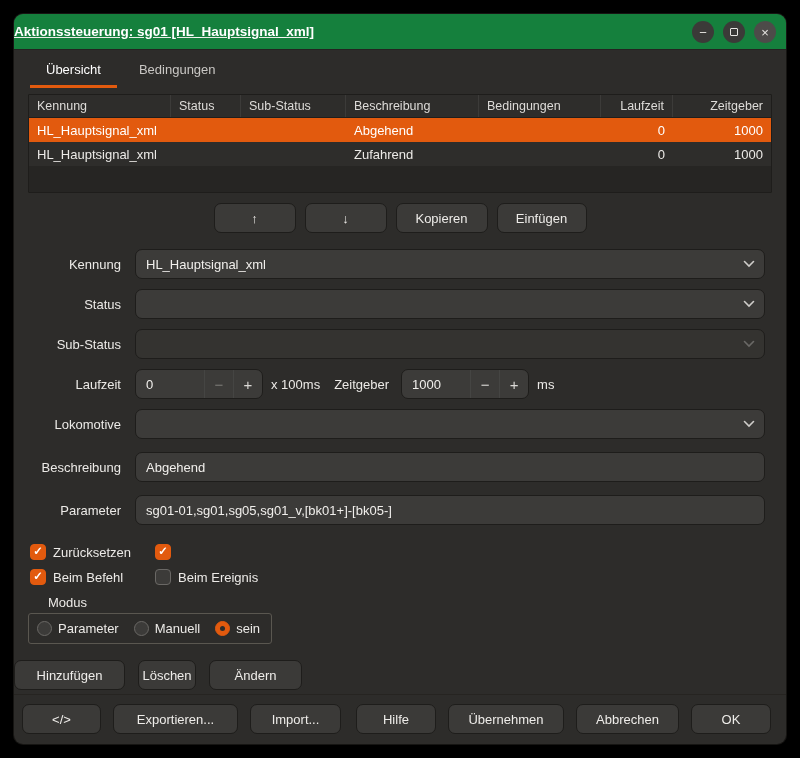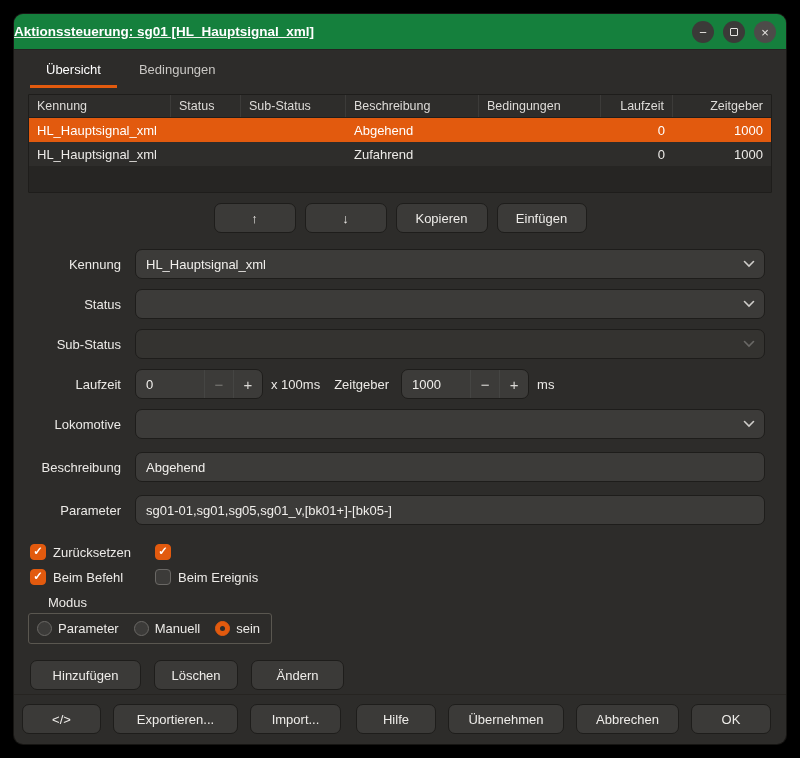--- a/index.html
+++ b/index.html
@@ -113,22 +113,22 @@
   .radio {
     width:15px; height:15px; border-radius:50%; background:#3c3b39;
     border:1px solid #6a6865; flex:0 0 15px; position:relative;
   }
   .radio.selected { background:var(--accent); border-color:var(--accent); }
   .radio.selected::after {
     content:""; position:absolute; left:50%; top:50%; width:5px; height:5px;
     margin:-2.5px 0 0 -2.5px; border-radius:50%; background:#2d2c2a;
   }
   
-  .actions { display:flex; gap:13px; padding-left:16px; margin-top:16px; }
-  .w111 { width:111px; } .w82b { width:84px; } .w83 { width:93px; }
+  .actions { display:flex; gap:13px; padding-left:0; margin-top:16px; }
+  .w111 { width:111px; } .w82b { width:58px; } .w83 { width:93px; }
   .bottombar {
     margin-top:auto; border-top:1px solid #262421;
     padding:9px 15px 10px 8px; display:flex; gap:12px; align-items:center;
   }
   .b79 { width:79px; } .b125 { width:125px; } .b91 { width:91px; }
   .b80 { width:80px; } .b116 { width:116px; } .b103 { width:103px; }
   .push { margin-left:auto; }
 </style>
 </head>
 <body>

